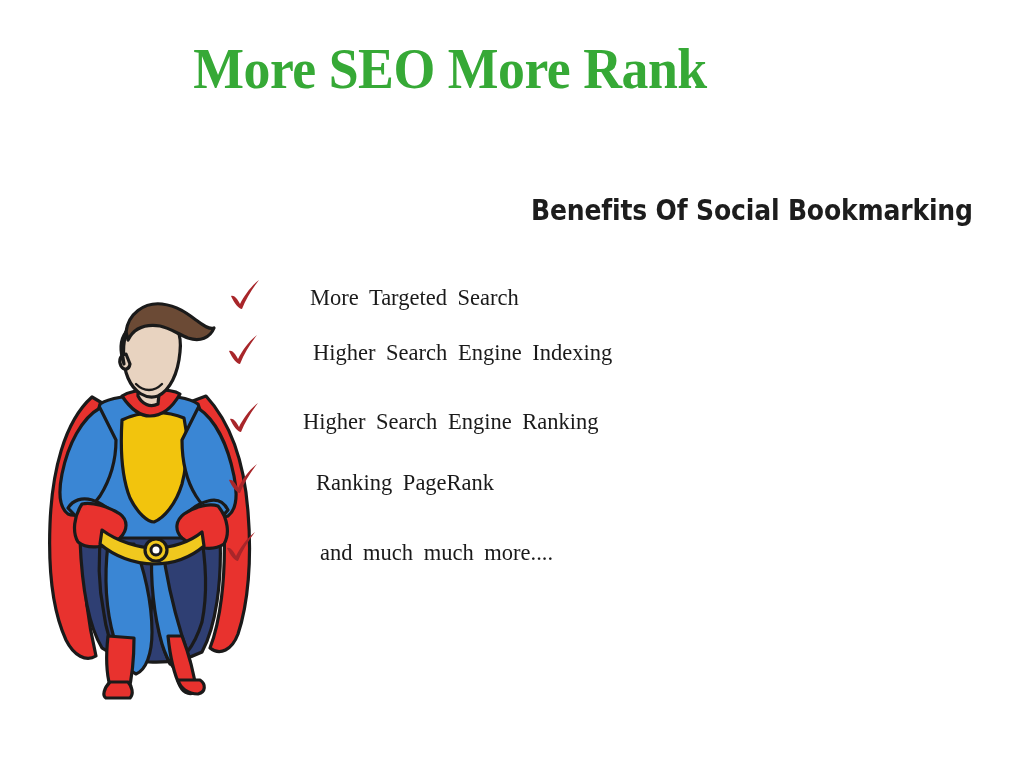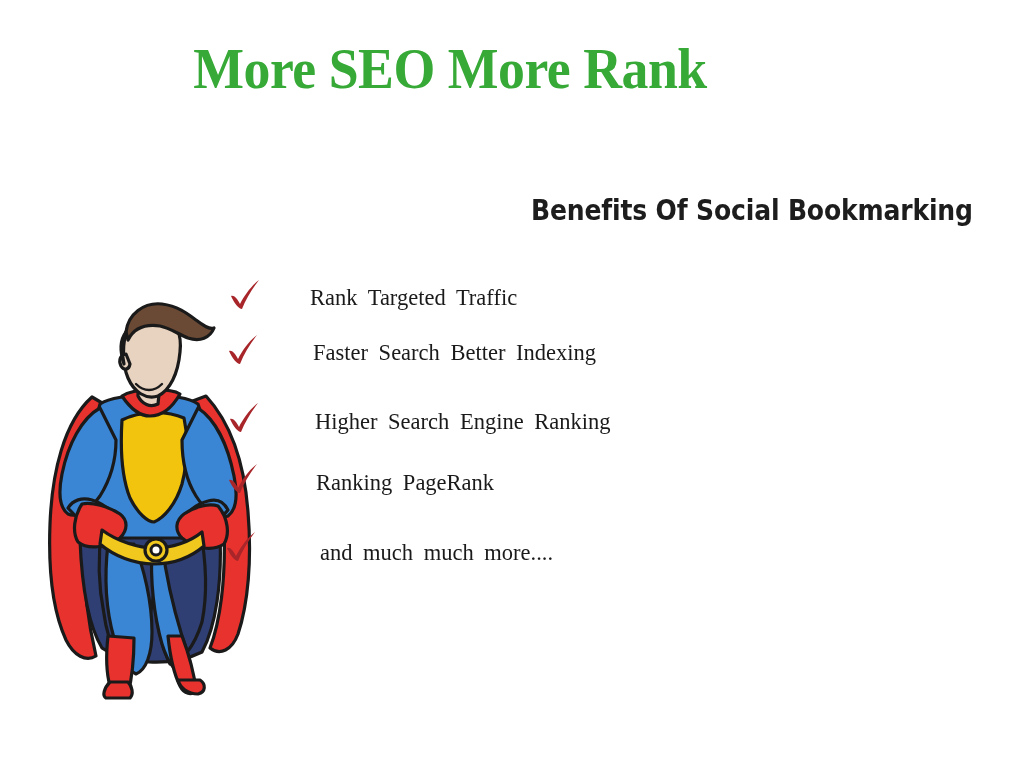--- a/index.html
+++ b/index.html
@@ -193,39 +193,39 @@
   <div class="benefits-heading">Benefits Of Social Bookmarking</div>
 
   <div class="benefit-list">
 
     <div class="benefit-row">
       <span class="check" style="left:228px; top:278px;">
         <svg width="34" height="34" viewBox="0 0 34 34">
           <path d="M3 18 C 6 17, 9 20, 12 26 C 16 18, 23 8, 31 2 C 24 11, 18 21, 14 31 C 11 31, 6 25, 3 18 Z" fill="#a8262a"></path>
         </svg>
       </span>
-      <span class="benefit-text" style="left:310px; top:285px;">Rank   Targeted   Traffic</span>
+      <span class="benefit-text" style="left:310px; top:285px;">More   Targeted   Search</span>
     </div>
 
     <div class="benefit-row">
       <span class="check" style="left:226px; top:333px;">
         <svg width="34" height="34" viewBox="0 0 34 34">
           <path d="M3 18 C 6 17, 9 20, 12 26 C 16 18, 23 8, 31 2 C 24 11, 18 21, 14 31 C 11 31, 6 25, 3 18 Z" fill="#a8262a"></path>
         </svg>
       </span>
-      <span class="benefit-text" style="left:313px; top:340px;">Faster   Search   Better   Indexing</span>
+      <span class="benefit-text" style="left:313px; top:340px;">Higher   Search   Engine   Indexing</span>
     </div>
 
     <div class="benefit-row">
       <span class="check" style="left:227px; top:401px;">
         <svg width="34" height="34" viewBox="0 0 34 34">
           <path d="M3 18 C 6 17, 9 20, 12 26 C 16 18, 23 8, 31 2 C 24 11, 18 21, 14 31 C 11 31, 6 25, 3 18 Z" fill="#a8262a"></path>
         </svg>
       </span>
-      <span class="benefit-text" style="left:315px; top:409px;">Higher   Search   Engine   Ranking</span>
+      <span class="benefit-text" style="left:303px; top:409px;">Higher   Search   Engine   Ranking</span>
     </div>
 
     <div class="benefit-row">
       <span class="check" style="left:226px; top:462px;">
         <svg width="34" height="34" viewBox="0 0 34 34">
           <path d="M3 18 C 6 17, 9 20, 12 26 C 16 18, 23 8, 31 2 C 24 11, 18 21, 14 31 C 11 31, 6 25, 3 18 Z" fill="#a8262a"></path>
         </svg>
       </span>
       <span class="benefit-text" style="left:316px; top:470px;">Ranking   PageRank</span>
     </div>

